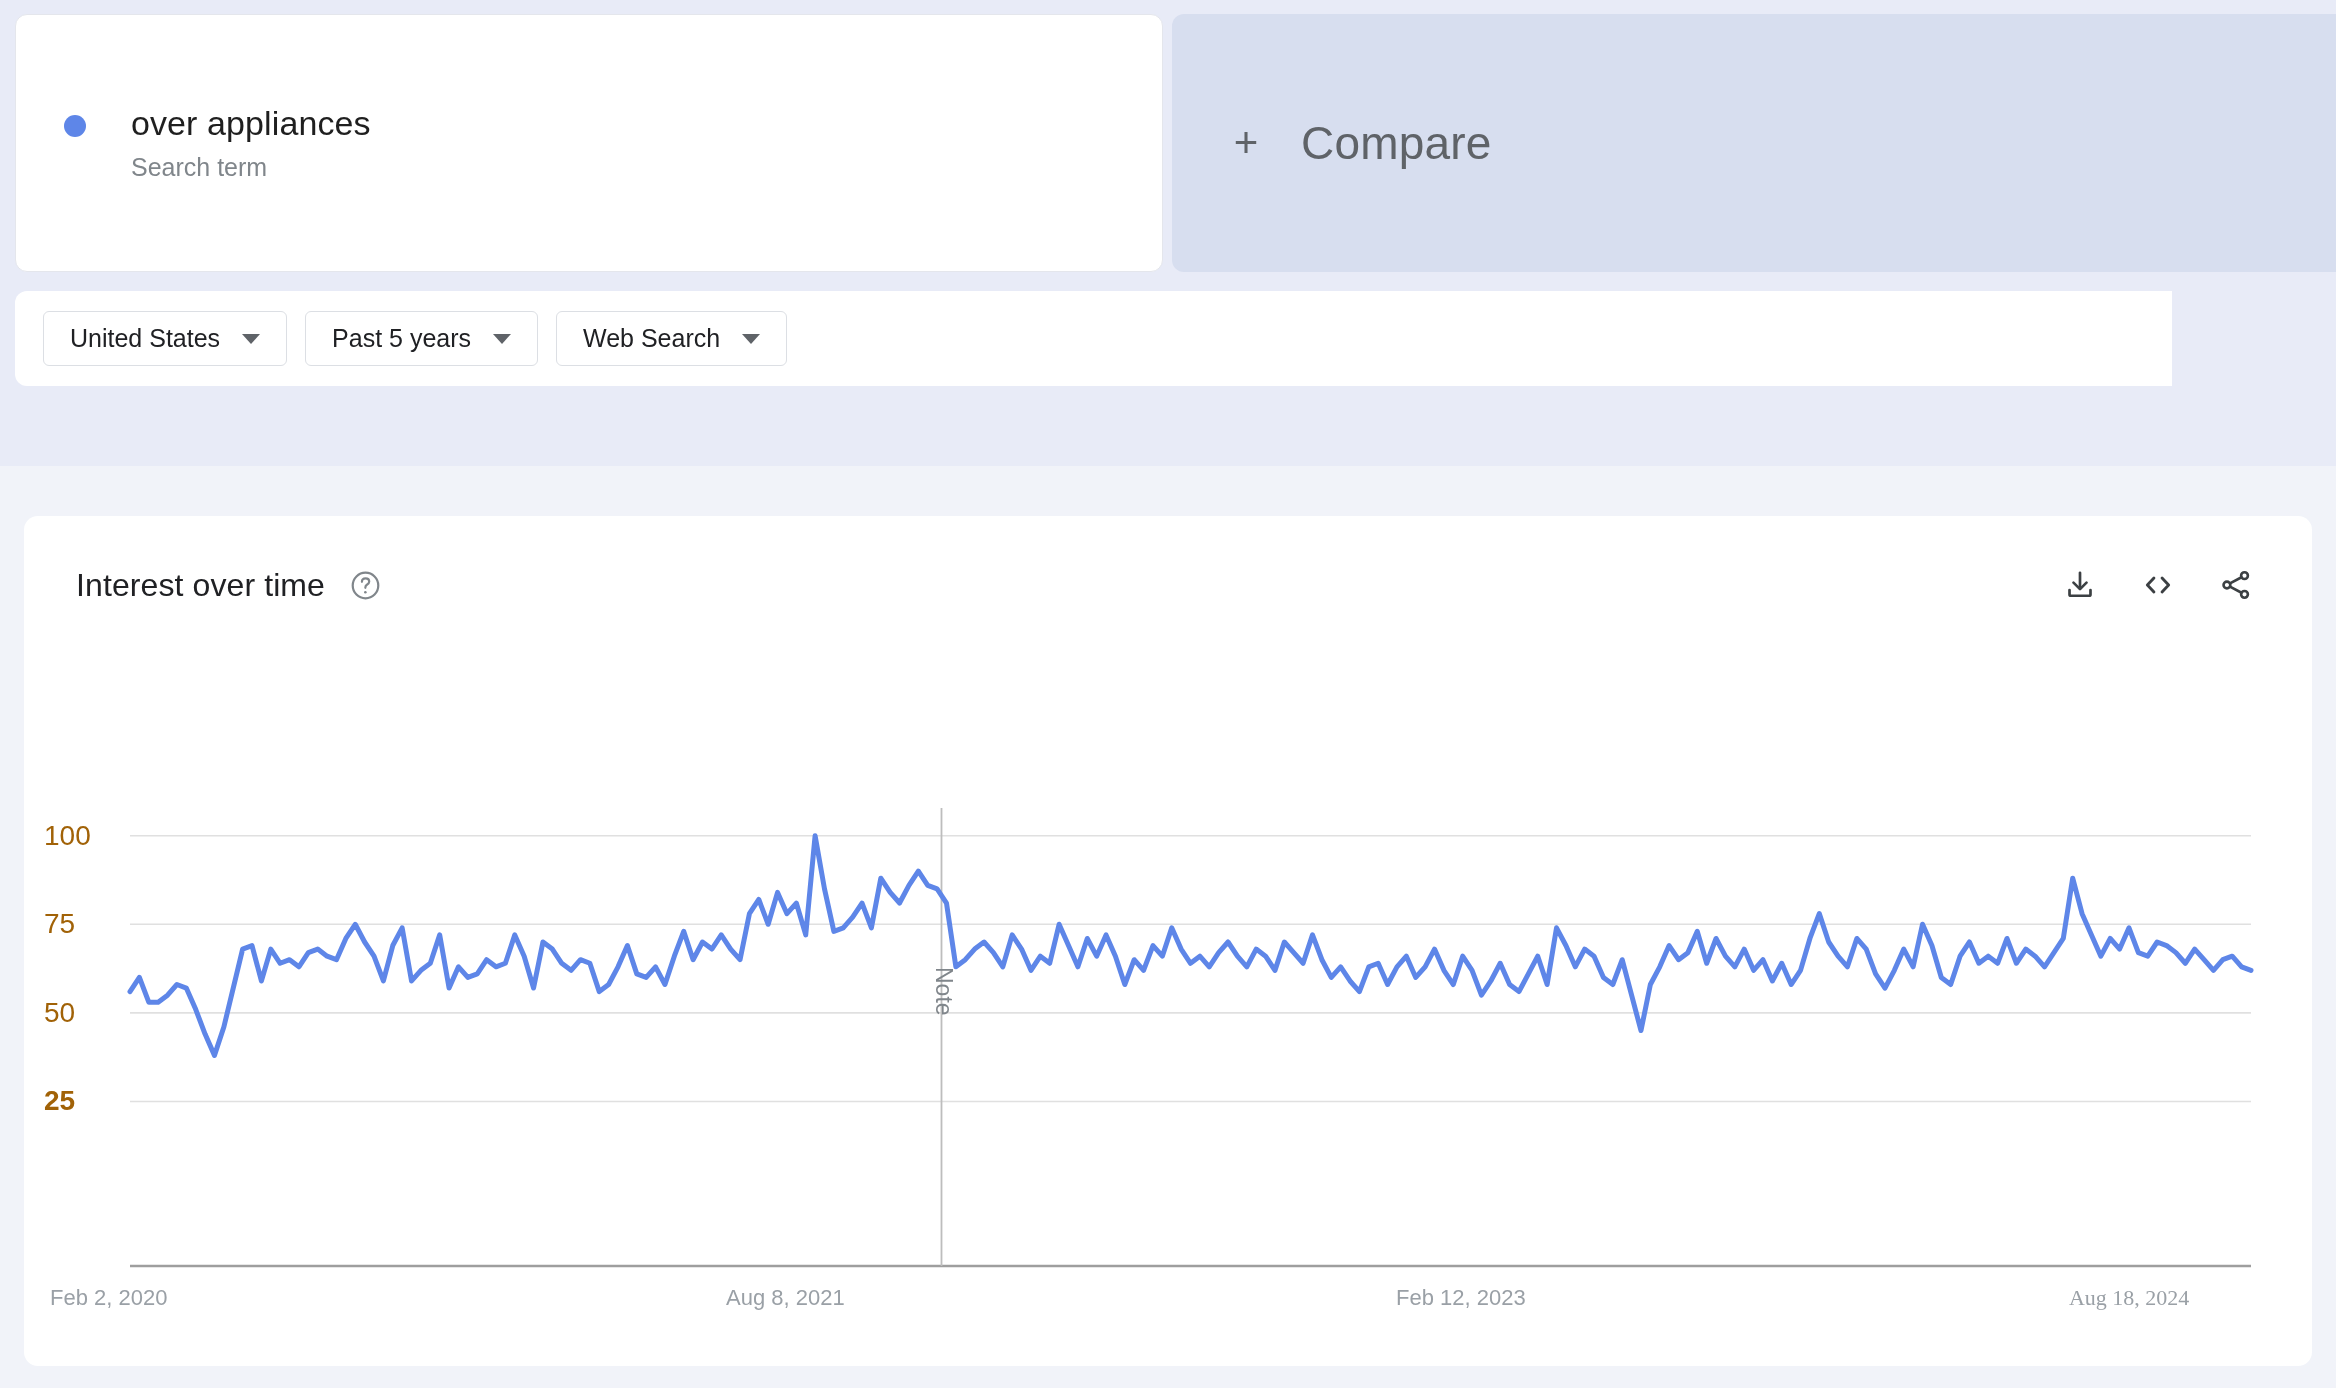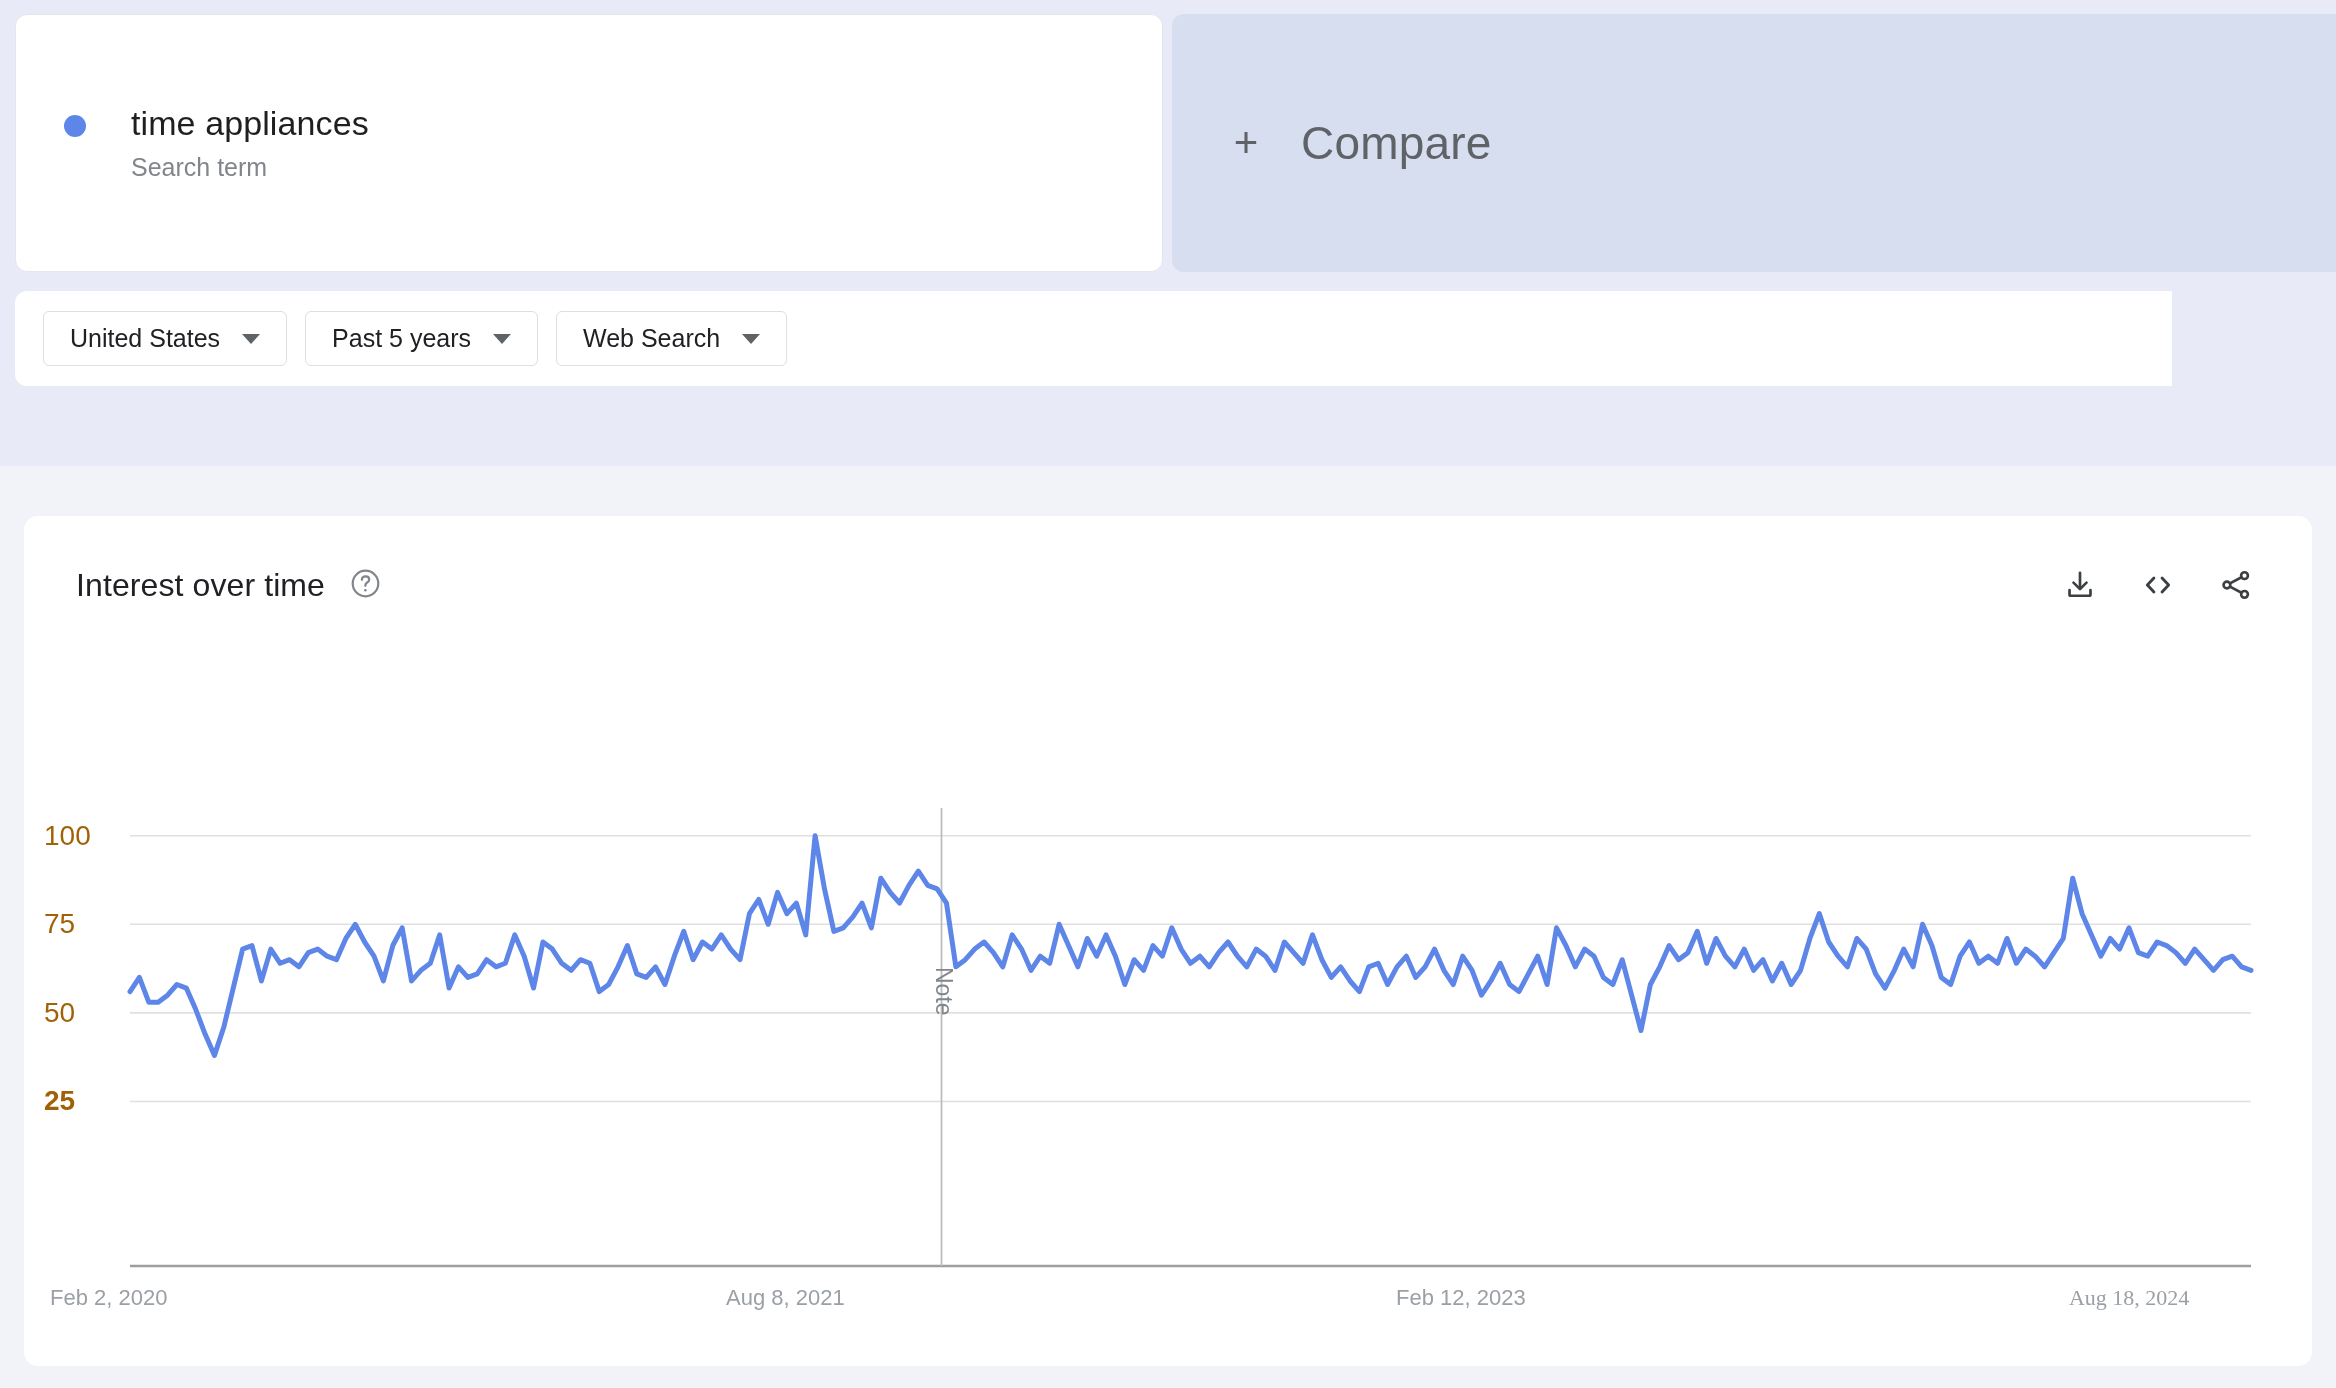--- a/index.html
+++ b/index.html
@@ -168,20 +168,21 @@
     left: 52px;
     top: 44px;
     right: 48px;
     height: 50px;
     display: flex;
     align-items: center;
     justify-content: space-between;
   }
   .chart-title-wrap {
     display: flex;
+    align-items: center;
   }
   .chart-title {
     font-size: 32px;
     color: #202124;
     letter-spacing: 0.1px;
   }
   .help-icon {
     margin-left: 24px;
     width: 33px;
     height: 33px;
@@ -243,21 +244,21 @@
 
 <div class="band-top"></div>
 <div class="band-bottom"></div>
 
 <div class="term-row">
 
   <div class="term-card">
     <div class="term-inner">
       <div class="term-dot"></div>
       <div class="term-texts">
-        <div class="term-title">time appliances</div>
+        <div class="term-title">over appliances</div>
         <div class="term-sub">Search term</div>
       </div>
     </div>
   </div>
 
   <div class="compare-card">
     <div class="compare-inner">
       <div class="compare-plus">+</div>
       <div class="compare-label">Compare</div>
     </div>

